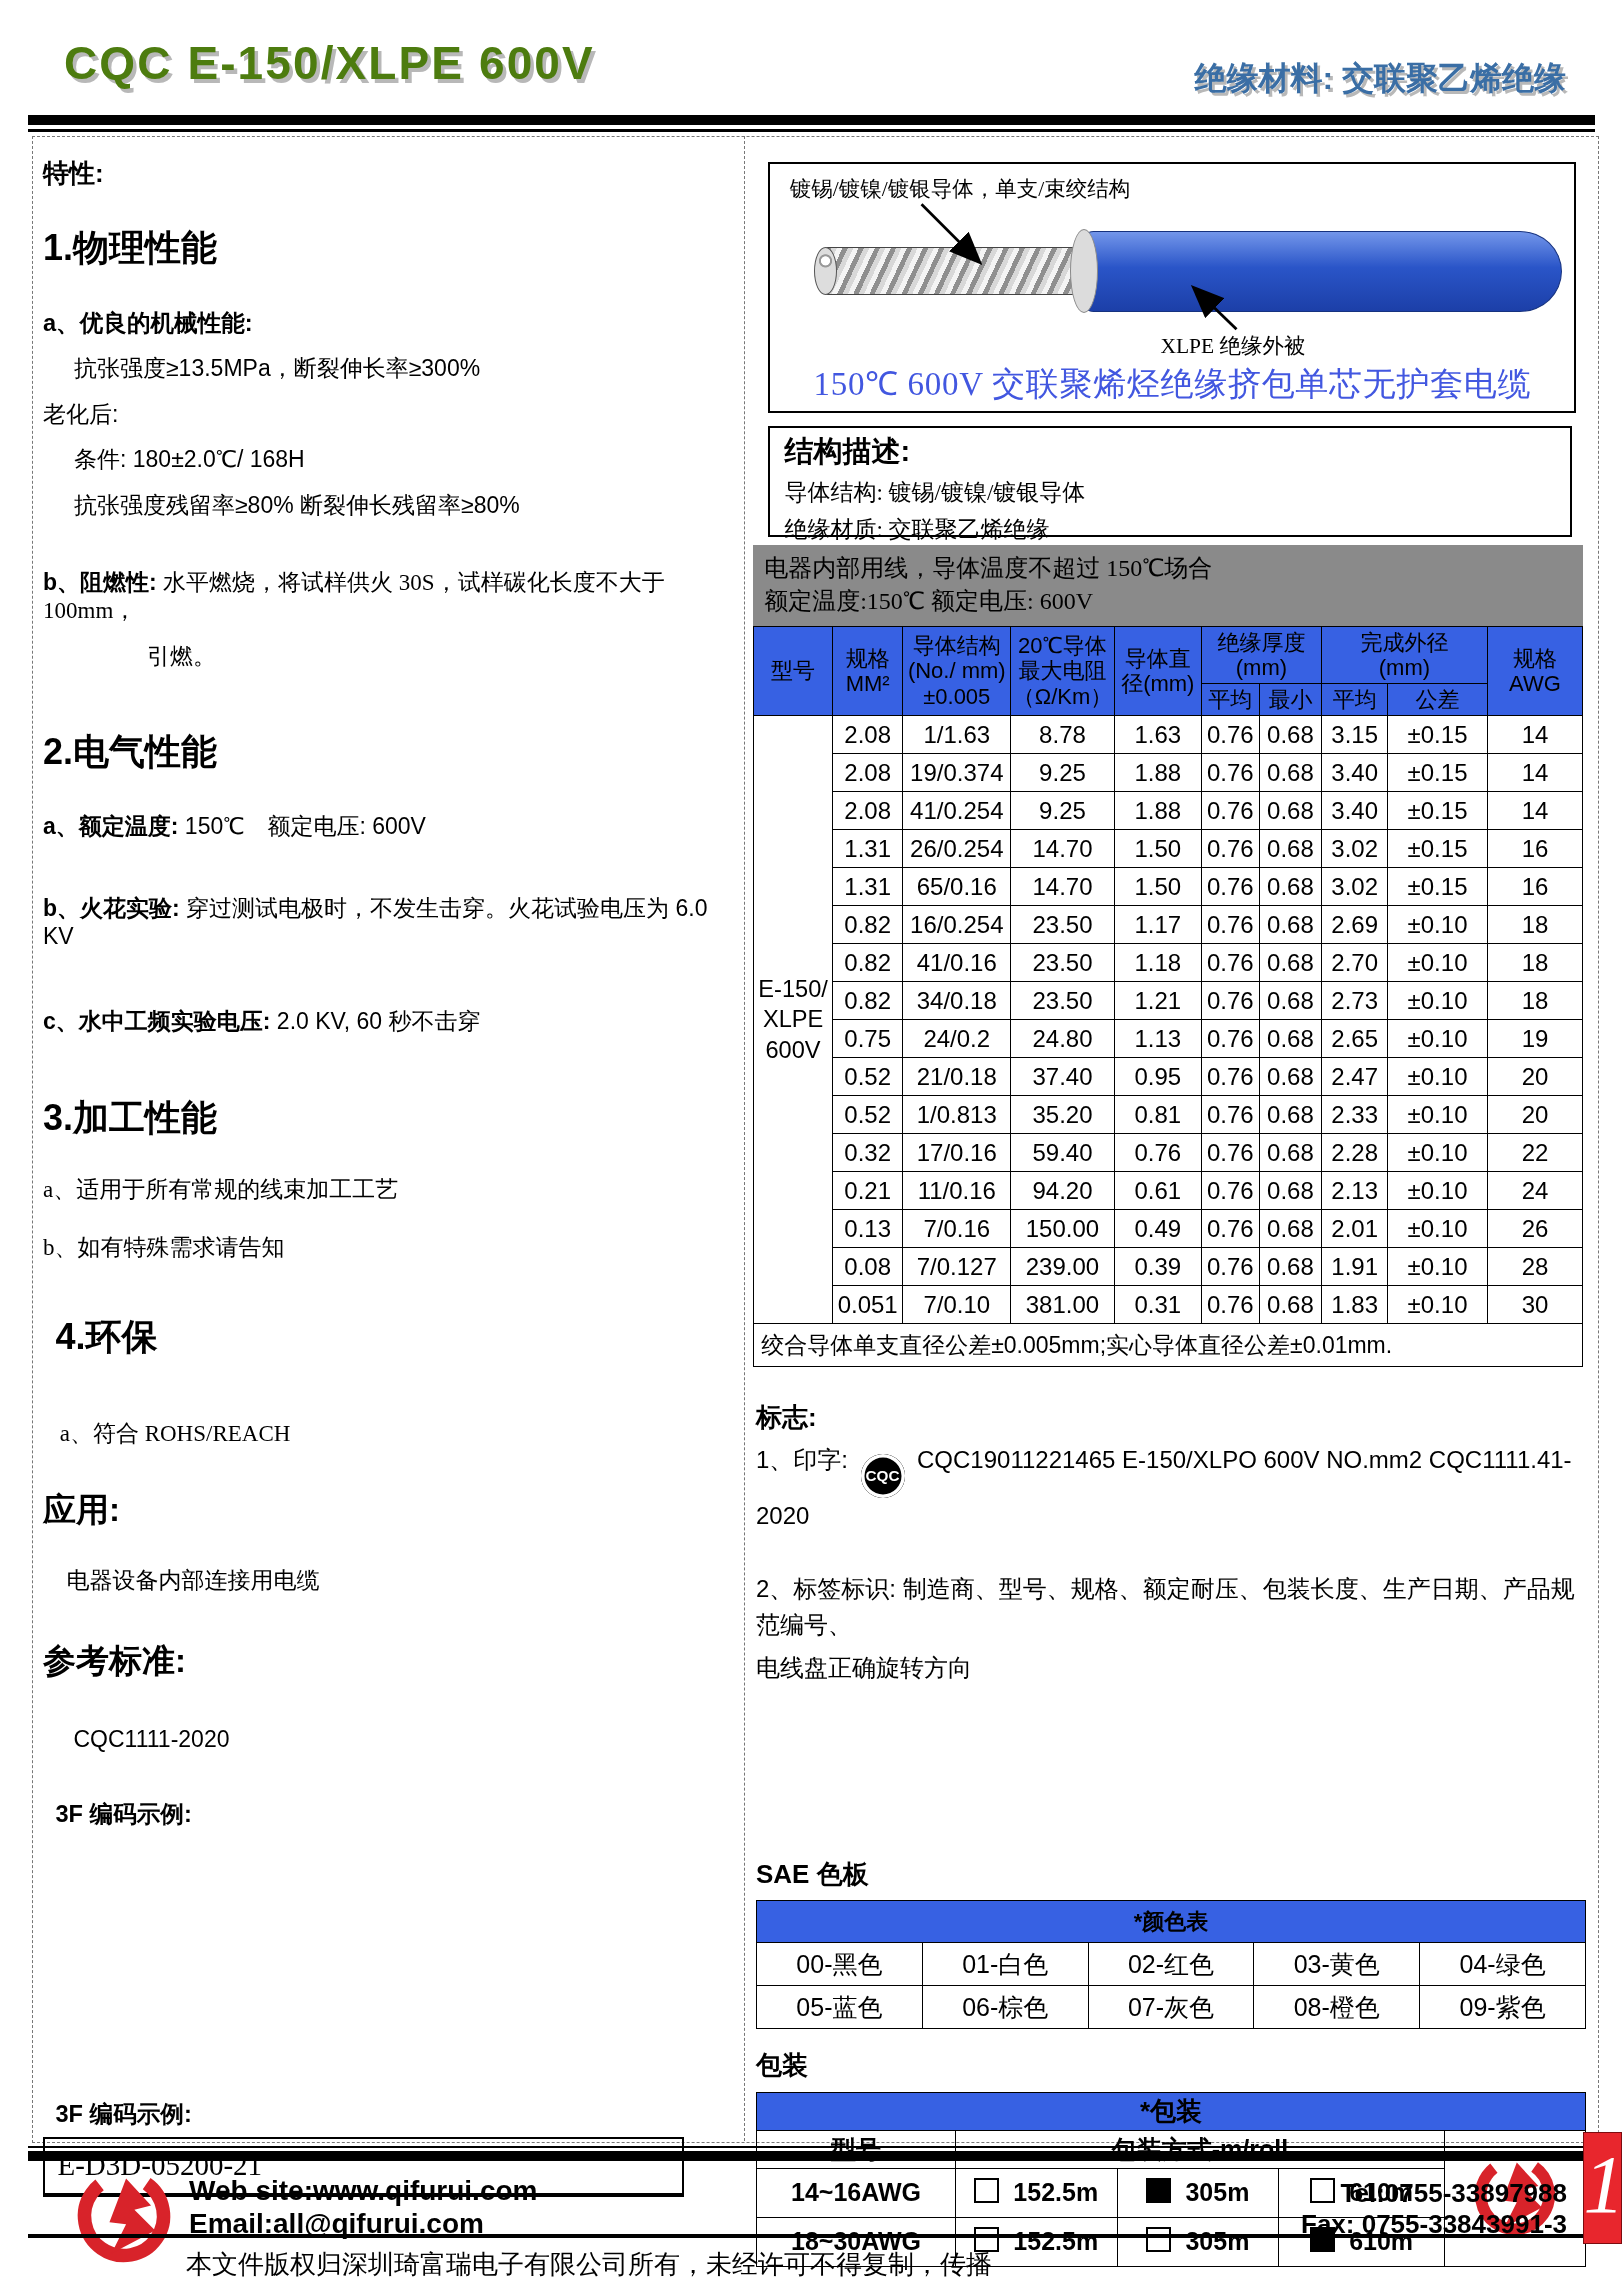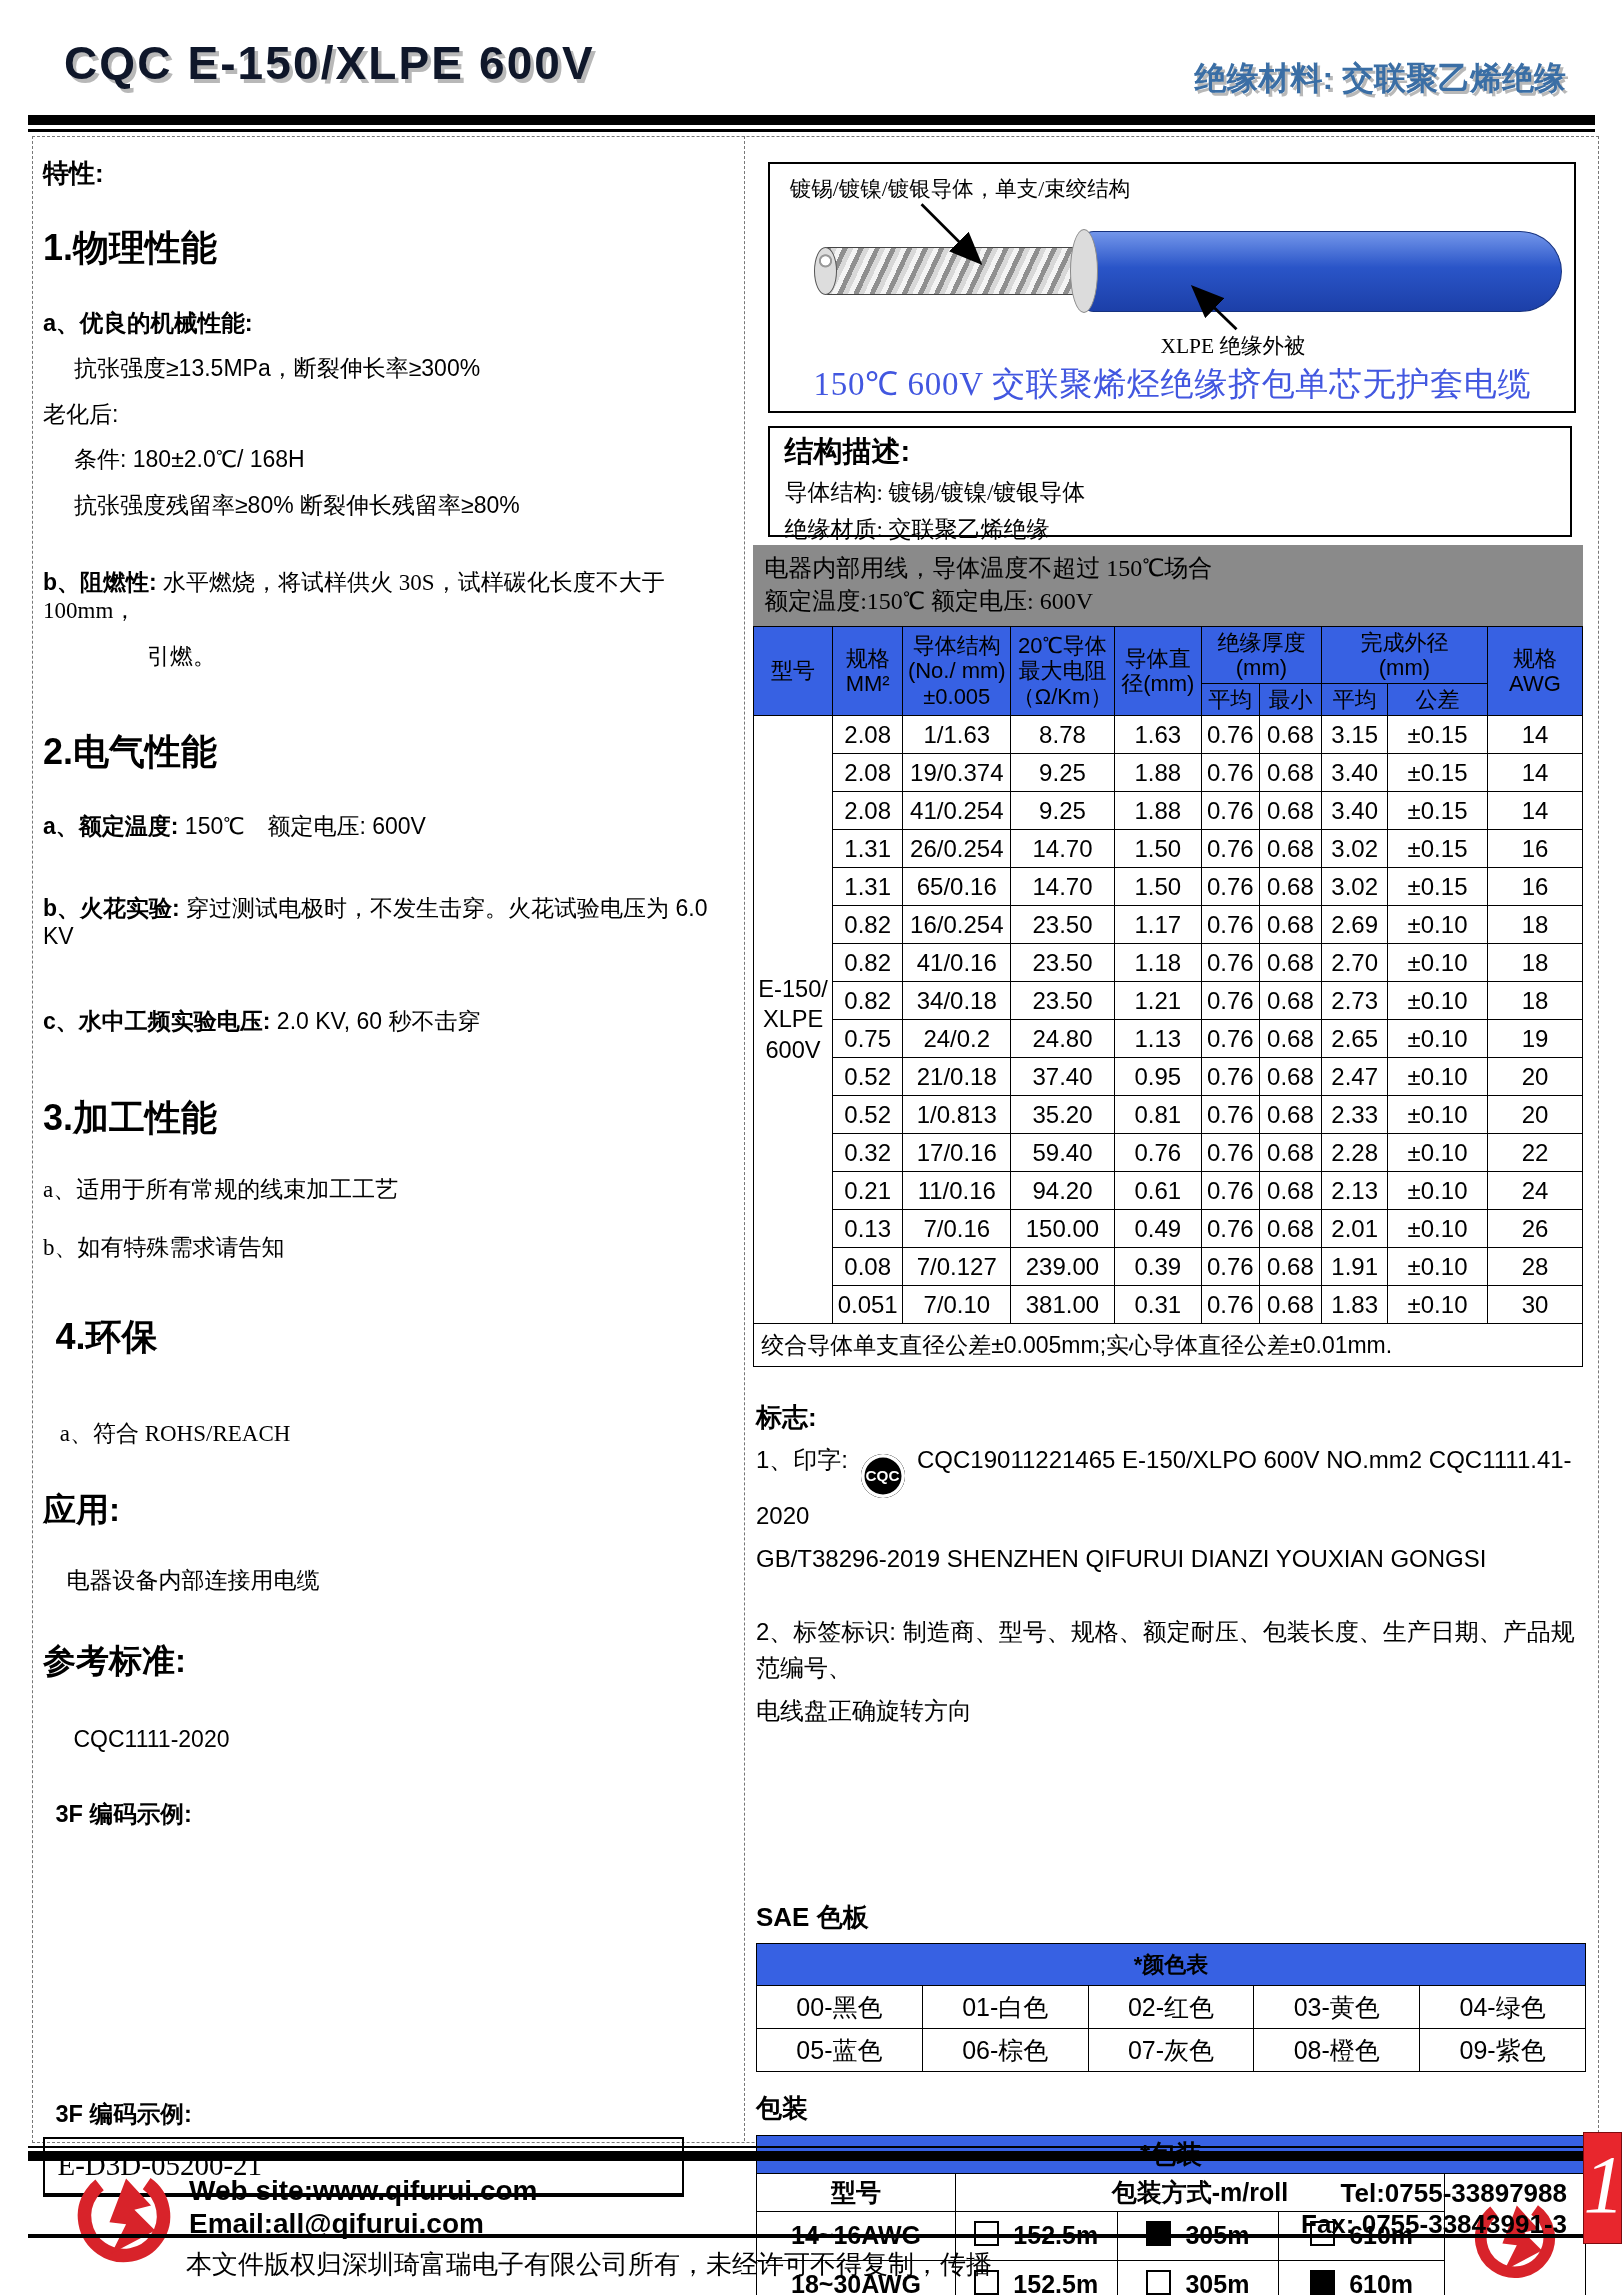--- a/index.html
+++ b/index.html
@@ -3,21 +3,21 @@
 <meta charset="utf-8">
 <style>
   html,body{margin:0;padding:0;background:#fff;}
   body{width:1623px;height:2295px;font-family:"Liberation Sans",sans-serif;color:#000;position:relative;}
   .page{position:absolute;left:0;top:0;width:1623px;height:2295px;overflow:hidden;background:#fff;}
   .pre{white-space:pre-line;}
   .serif{font-family:"Liberation Serif",serif;}
 
   
   .hdr-title{position:absolute;left:64px;top:36px;font-size:46px;font-weight:bold;letter-spacing:2.1px;
-    color:#0f172a;text-shadow:3.5px 3.5px 0 #b8b8b8;}
+    color:#4d7c0f;text-shadow:3.5px 3.5px 0 #b8b8b8;}
   .hdr-sub{position:absolute;right:57px;top:57px;font-size:32px;font-weight:bold;
     color:#3a6ea5;text-shadow:2.8px 2.8px 0 #b8b8b8;}
   .rule{position:absolute;left:28px;right:28px;background:#000;}
   .rule.t1{top:115px;height:9.7px;}
   .rule.t2{top:129px;height:2.8px;}
   .rule.b0{top:2146px;height:2.1px;}
   .rule.b1{top:2151px;height:9.7px;}
   .rule.b2{top:2234px;height:3.5px;}
 
   
@@ -430,21 +430,20 @@
             <td colspan="10" class="noteR">绞合导体单支直径公差±0.005mm;实心导体直径公差±0.01mm.</td>
           </tr>
       </tfoot>
     </table>
 
     <div class="marks">
       <div class="h">标志:</div>
       <div class="l">
         <span>1、印字:</span><span class="cqc-logo">CQC</span><span>CQC19011221465  E-150/XLPO  600V  NO.mm2  CQC1111.41-2020</span>
       </div>
-      <div class="l">GB/T38296-2019 SHENZHEN QIFURUI DIANZI YOUXIAN GONGSI</div>
       <div class="l" style="margin-top:37px;">2、标签标识: 制造商、型号、规格、额定耐压、包装长度、生产日期、产品规范编号、</div>
       <div class="l">电线盘正确旋转方向</div>
     </div>
 
     <div class="sae">
       <div class="h">SAE 色板</div>
       <table class="colorT">
         <tbody id="color-body">
           <tr>
               <td colspan="5" class="title">*颜色表</td>

